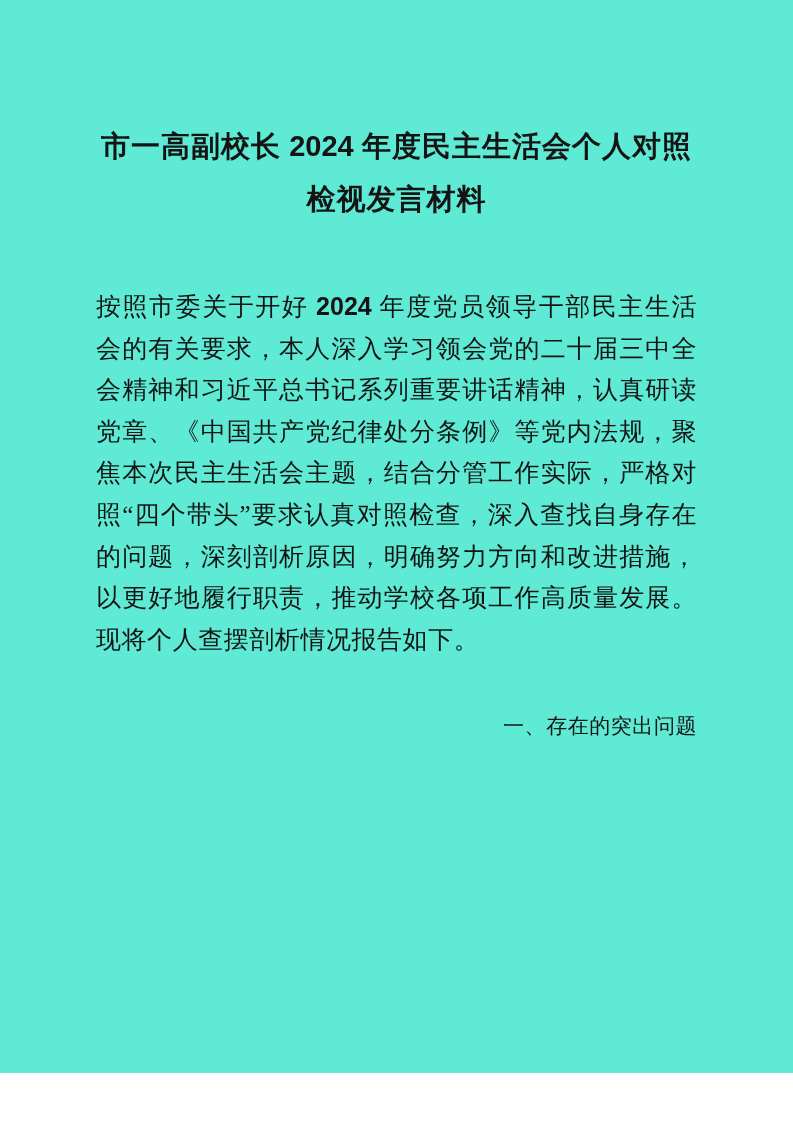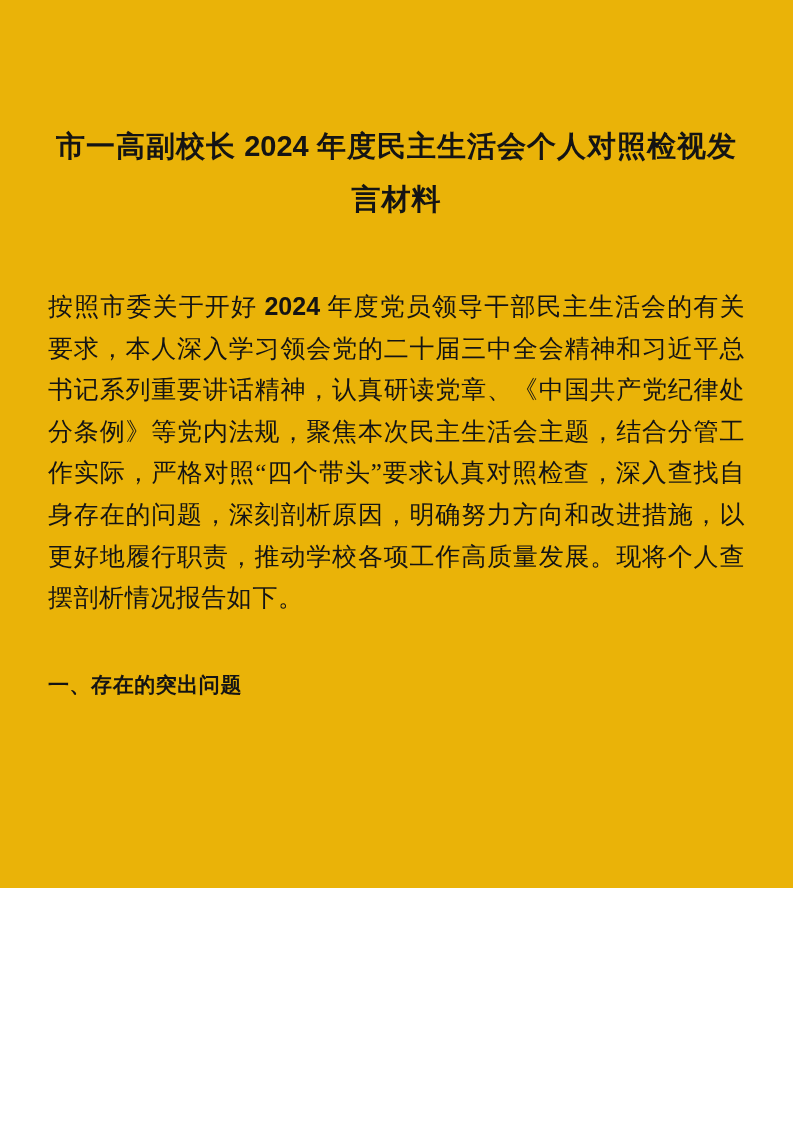--- a/index.html
+++ b/index.html
@@ -3,25 +3,25 @@
 <meta charset="utf-8">
 <style>
   html, body {
     margin: 0;
     padding: 0;
     background: #ffffff;
   }
   .page {
     position: relative;
     width: 793px;
-    height: 888px;
+    height: 1073px;
     margin: 0 auto;
-    background: #eab308;
+    background: #5eead4;
     box-sizing: border-box;
-    padding: 0 48px;
+    padding: 0 96px;
     overflow: hidden;
     color: #141414;
     font-family: "Liberation Serif", "DejaVu Serif", serif;
   }
   .doc-title {
     margin: 120px 0 0 0;
     font-size: 29px;
     font-weight: 700;
     line-height: 53px;
     text-align: center;
@@ -39,24 +39,24 @@
     line-height: 41.6px;
     letter-spacing: 0.55px;
     text-align: justify;
   }
   .intro-p {
     margin-top: 60px;
   }
   .section-heading {
     margin: 46px 0 0 0;
     font-size: 21px;
-    font-weight: 700;
+    font-weight: 400;
     line-height: 41.6px;
     letter-spacing: 0.55px;
-    text-align: left;
+    text-align: right;
   }
   .sub-p {
     margin-top: 40px;
   }
 </style>
 </head>
 <body>
 
 <div class="page">
 

